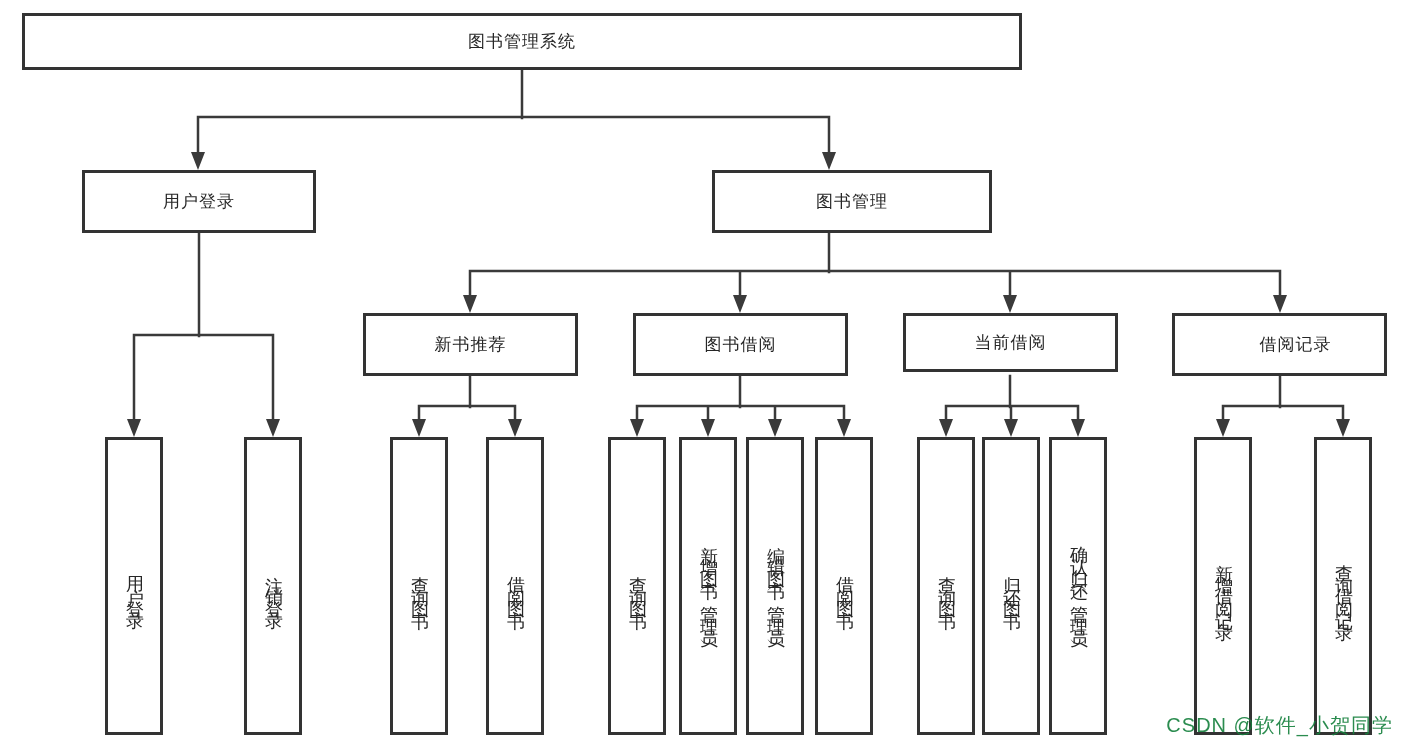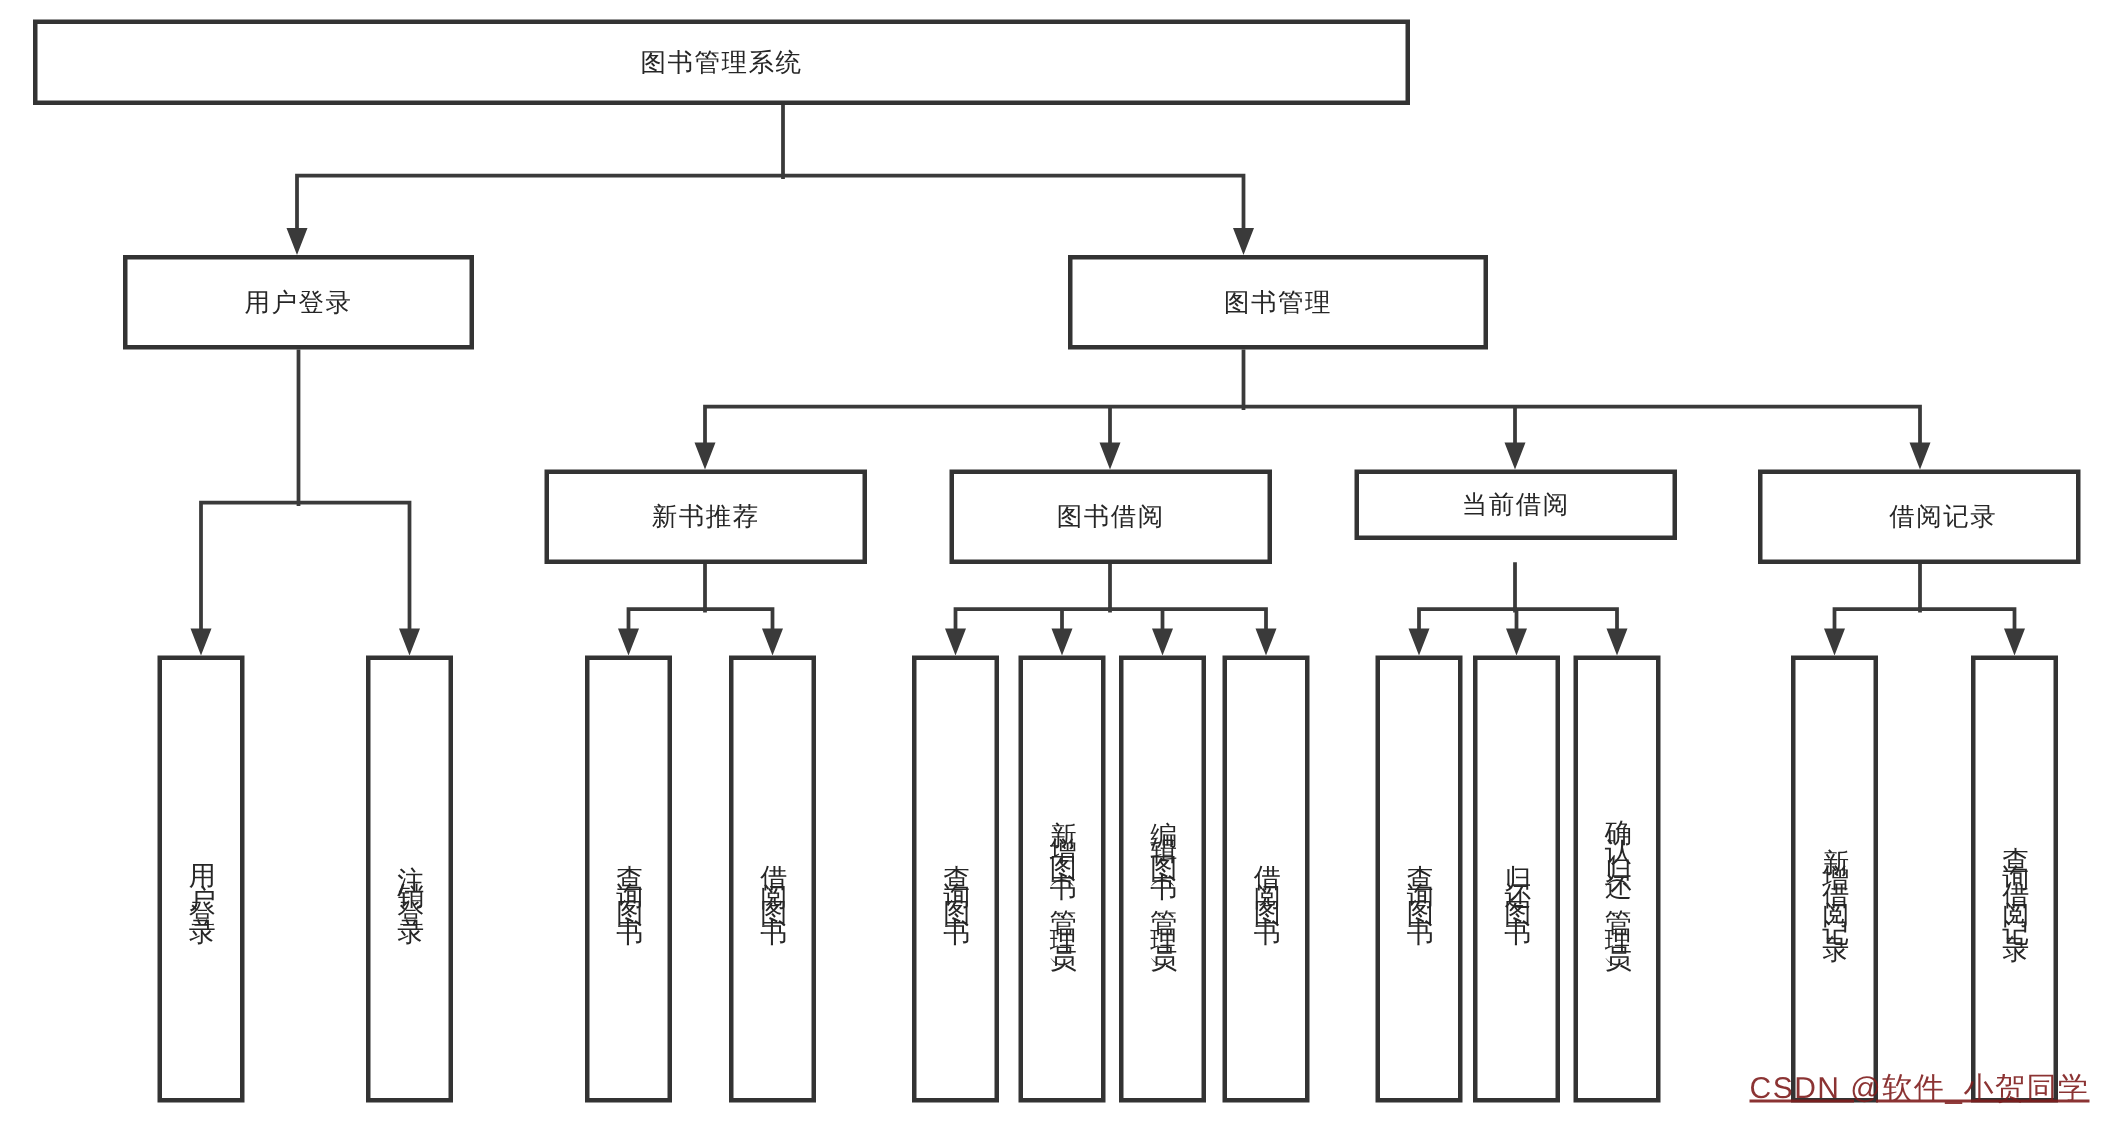--- a/index.html
+++ b/index.html
@@ -39,25 +39,24 @@
     font-size: 18px;
     letter-spacing: 12px;
     line-height: 1.1;
   }
   .watermark {
     position: absolute;
     right: 12px;
     bottom: 8px;
     font-size: 20px;
     letter-spacing: 1px;
-    color: #7f1d1d;
+    color: #15803d;
     opacity: 0.9;
     z-index: 3;
     white-space: nowrap;
-    text-decoration: underline;
   }
 </style>
 </head>
 <body>
 
 <div class="canvas">
 
   <svg class="wires" viewBox="0 0 1405 747" xmlns="http://www.w3.org/2000/svg">
     <path fill="none" stroke="#3a3a3a" stroke-width="2.5" stroke-linecap="square" d="M522 70 V118
              M198 117 H829
@@ -106,28 +105,28 @@
              M701 419 L715 419 L708 437 Z
              M768 419 L782 419 L775 437 Z
              M837 419 L851 419 L844 437 Z
              M939 419 L953 419 L946 437 Z
              M1004 419 L1018 419 L1011 437 Z
              M1071 419 L1085 419 L1078 437 Z
              M1216 419 L1230 419 L1223 437 Z
              M1336 419 L1350 419 L1343 437 Z"></path>
   </svg>
 
-  <div class="node hnode" style="left:22px; top:13px; width:918px; height:57px;">图书管理系统</div>
+  <div class="node hnode" style="left:22px; top:13px; width:1000px; height:57px;">图书管理系统</div>
 
   <div class="node hnode" style="left:82px; top:170px; width:234px; height:63px;">用户登录</div>
   <div class="node hnode" style="left:712px; top:170px; width:280px; height:63px;">图书管理</div>
 
   <div class="node hnode" style="left:633px; top:313px; width:215px; height:63px;">图书借阅</div>
   <div class="node hnode" style="left:363px; top:313px; width:215px; height:63px;">新书推荐</div>
-  <div class="node hnode" style="left:903px; top:313px; width:215px; height:47px;">当前借阅</div>
+  <div class="node hnode" style="left:903px; top:313px; width:215px; height:59px;">当前借阅</div>
   <div class="node hnode" style="left:1172px; top:313px; width:215px; height:63px;padding-left:32px;">借阅记录</div>
 
   <div class="node leaf" style="left:105px; top:437px; width:58px; height:298px;">用户登录</div>
   <div class="node leaf" style="left:244px; top:437px; width:58px; height:298px;">注销登录</div>
 
   <div class="node leaf" style="left:390px; top:437px; width:58px; height:298px;">查询图书</div>
   <div class="node leaf" style="left:486px; top:437px; width:58px; height:298px;">借阅图书</div>
 
   <div class="node leaf" style="left:608px; top:437px; width:58px; height:298px;">查询图书</div>
   <div class="node leaf" style="left:679px; top:437px; width:58px; height:298px;">新增图书（管理员）</div>

